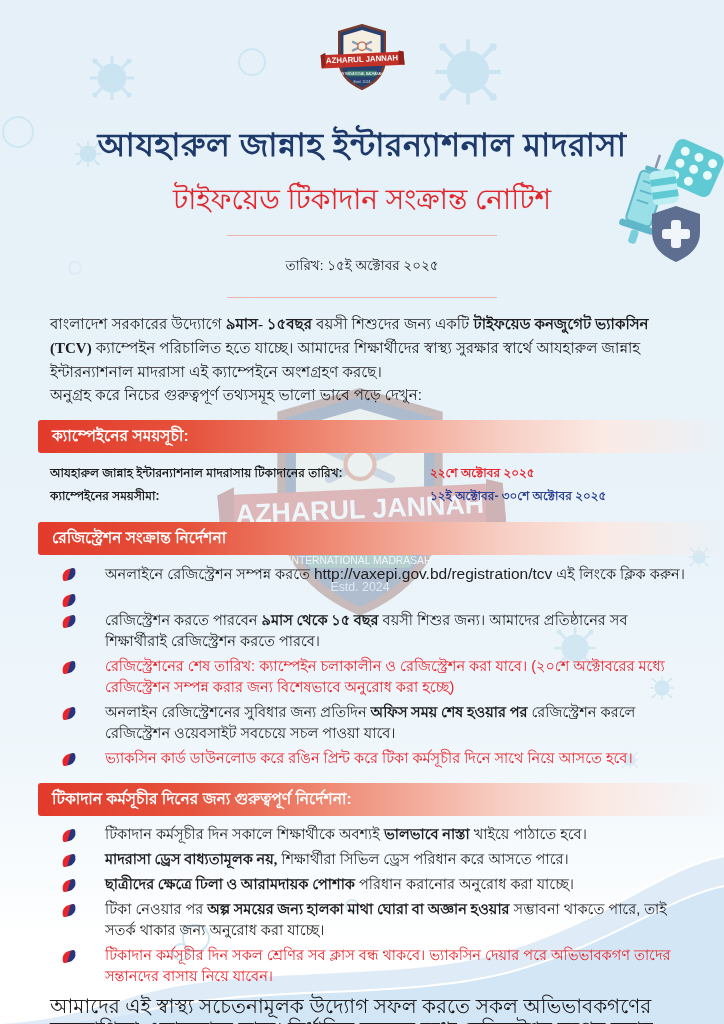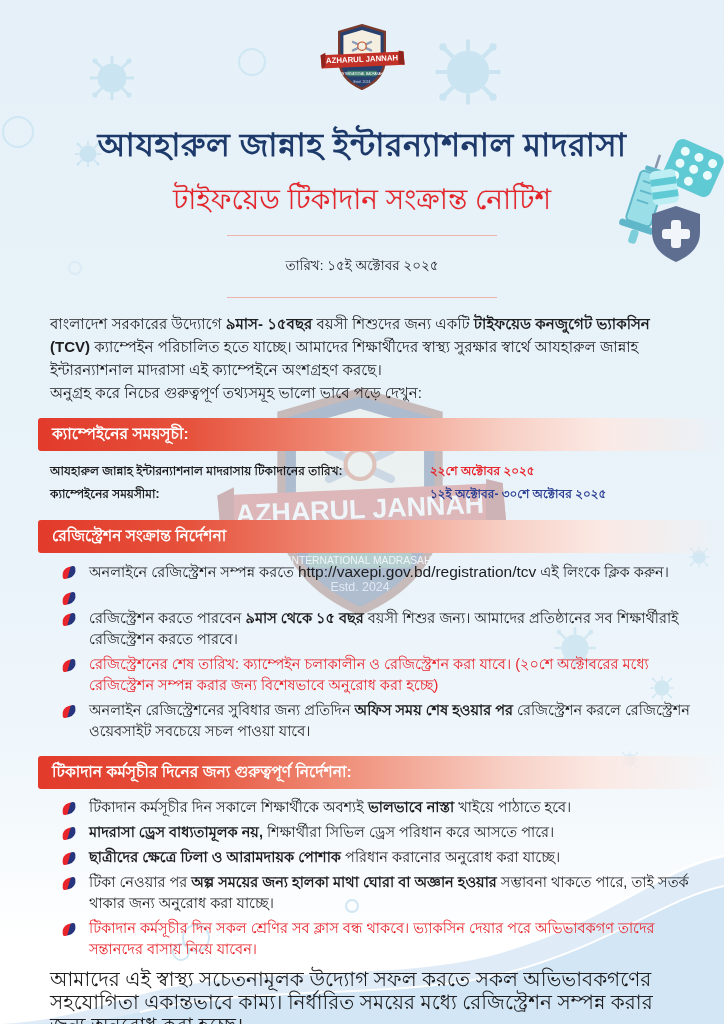--- a/index.html
+++ b/index.html
@@ -28,29 +28,29 @@
     margin:14px 0 0 38px;height:33px;display:flex;align-items:center;
     padding-left:14px;color:#fff;font-weight:700;font-size:15.5px;
     border-radius:3px 0 0 3px;
     background:linear-gradient(90deg,#e23a2b 0%,#e6523c 22%,#f0907b 45%,#f7cfc4 68%,#fbe9e4 82%,rgba(251,233,228,0) 100%);
   }
   .sched{margin:9px 36px 0 50px;font-size:12px;line-height:23px;}
   .sched-row{display:flex;}
   .sched-label{flex:0 0 380px;font-weight:700;}
   .sched-val{font-weight:700;}
   .bullets{margin:8px 34px 0 62px;}
-  .bullet-item{display:flex;margin:0 0 4px;}
+  .bullet-item{display:flex;margin:0 0 4px;gap:16px;}
   .bullet-icon{
     flex:0 0 14px;width:14px;height:11px;margin:6px 13px 0 0;
     border-radius:8px 2px 8px 2px;
     background:linear-gradient(118deg,#e8252b 47%,#27357e 53%);
     transform:rotate(-12deg);
   }
   .bullet-text{font-size:14.5px;line-height:21px;}
-  .b{font-weight:700;}
+  .b{font-weight:700;font-family:Liberation Serif, serif;}
   .c-red{color:#e8232a;}
   .c-blue{color:#2b3f93;}
   .latin{font-size:15.5px;letter-spacing:0;}
   .link{color:inherit;}
   .closing{margin:8px 36px 0 50px;font-size:20px;line-height:23px;}
   .contact{margin:24px 36px 0 50px;font-size:15px;}
   .logo-svg text{font-family:"Liberation Sans",sans-serif;}
 </style>
 </head>
 <body>
@@ -208,20 +208,24 @@
           <span class="bullet-text"><span>রেজিস্ট্রেশন করতে পারবেন </span><span class="b">৯মাস থেকে ১৫ বছর</span><span> বয়সী শিশুর জন্য। আমাদের প্রতিষ্ঠানের সব শিক্ষার্থীরাই রেজিস্ট্রেশন করতে পারবে।</span></span>
         </div>
         <div class="bullet-item">
           <span class="bullet-icon"></span>
           <span class="bullet-text"><span class="c-red">রেজিস্ট্রেশনের শেষ তারিখ: ক্যাম্পেইন চলাকালীন ও রেজিস্ট্রেশন করা যাবে। (২০শে অক্টোবরের মধ্যে রেজিস্ট্রেশন সম্পন্ন করার জন্য বিশেষভাবে অনুরোধ করা হচ্ছে)</span></span>
         </div>
         <div class="bullet-item">
           <span class="bullet-icon"></span>
           <span class="bullet-text"><span>অনলাইন রেজিস্ট্রেশনের সুবিধার জন্য প্রতিদিন </span><span class="b">অফিস সময় শেষ হওয়ার পর</span><span> রেজিস্ট্রেশন করলে রেজিস্ট্রেশন ওয়েবসাইট সবচেয়ে সচল পাওয়া যাবে।</span></span>
         </div>
+        <div class="bullet-item">
+          <span class="bullet-icon"></span>
+          <span class="bullet-text"><span class="c-red">ভ্যাকসিন কার্ড ডাউনলোড করে রঙিন প্রিন্ট করে টিকা কর্মসূচীর দিনে সাথে নিয়ে আসতে হবে।</span></span>
+        </div>
       </div>
 
     <div class="banner">টিকাদান কর্মসূচীর দিনের জন্য গুরুত্বপূর্ণ নির্দেশনা:</div>
 
     <div class="bullets">
         <div class="bullet-item">
           <span class="bullet-icon"></span>
           <span class="bullet-text"><span>টিকাদান কর্মসূচীর দিন সকালে শিক্ষার্থীকে অবশ্যই </span><span class="b">ভালভাবে নাস্তা</span><span> খাইয়ে পাঠাতে হবে।</span></span>
         </div>
         <div class="bullet-item">

